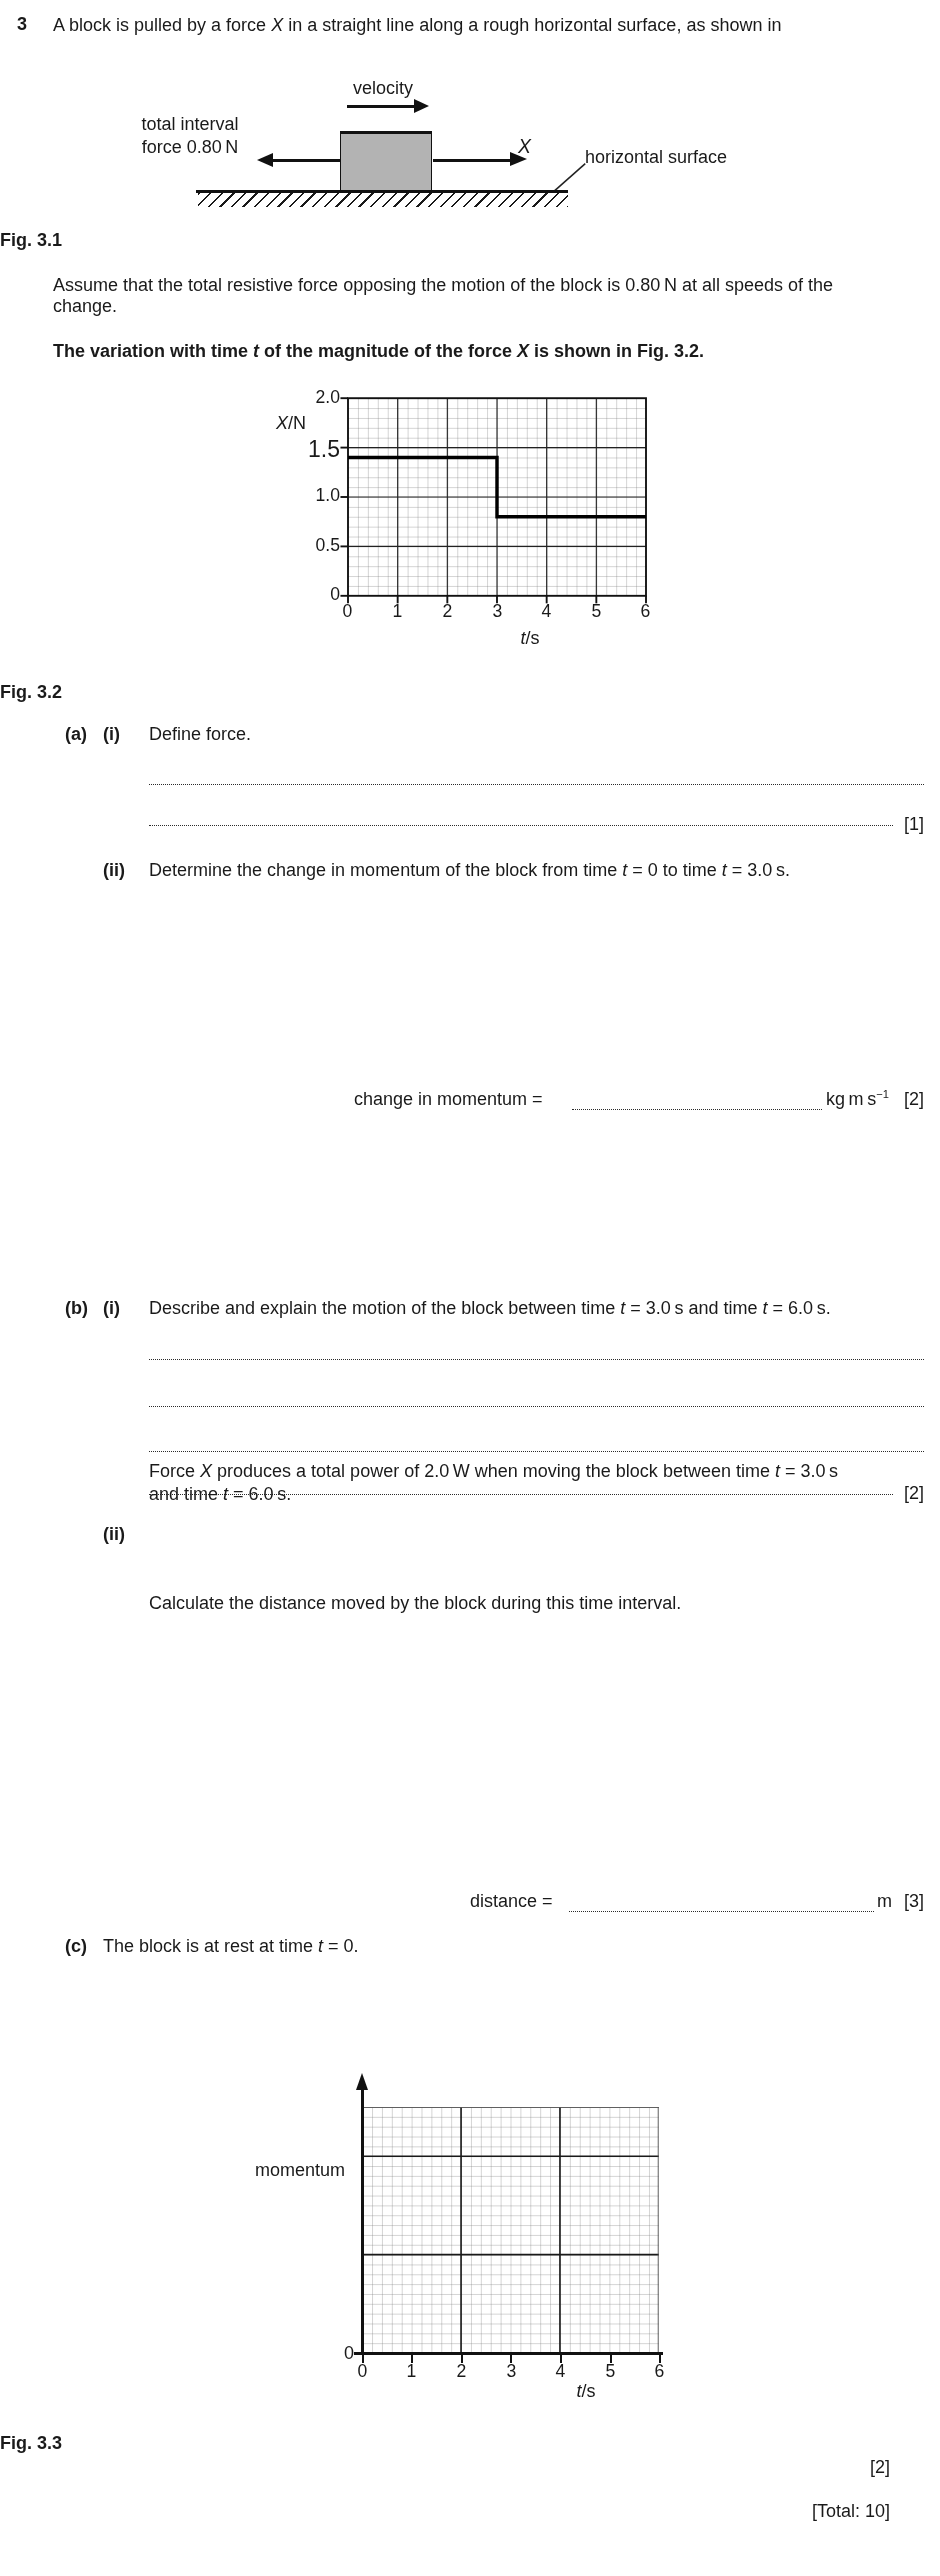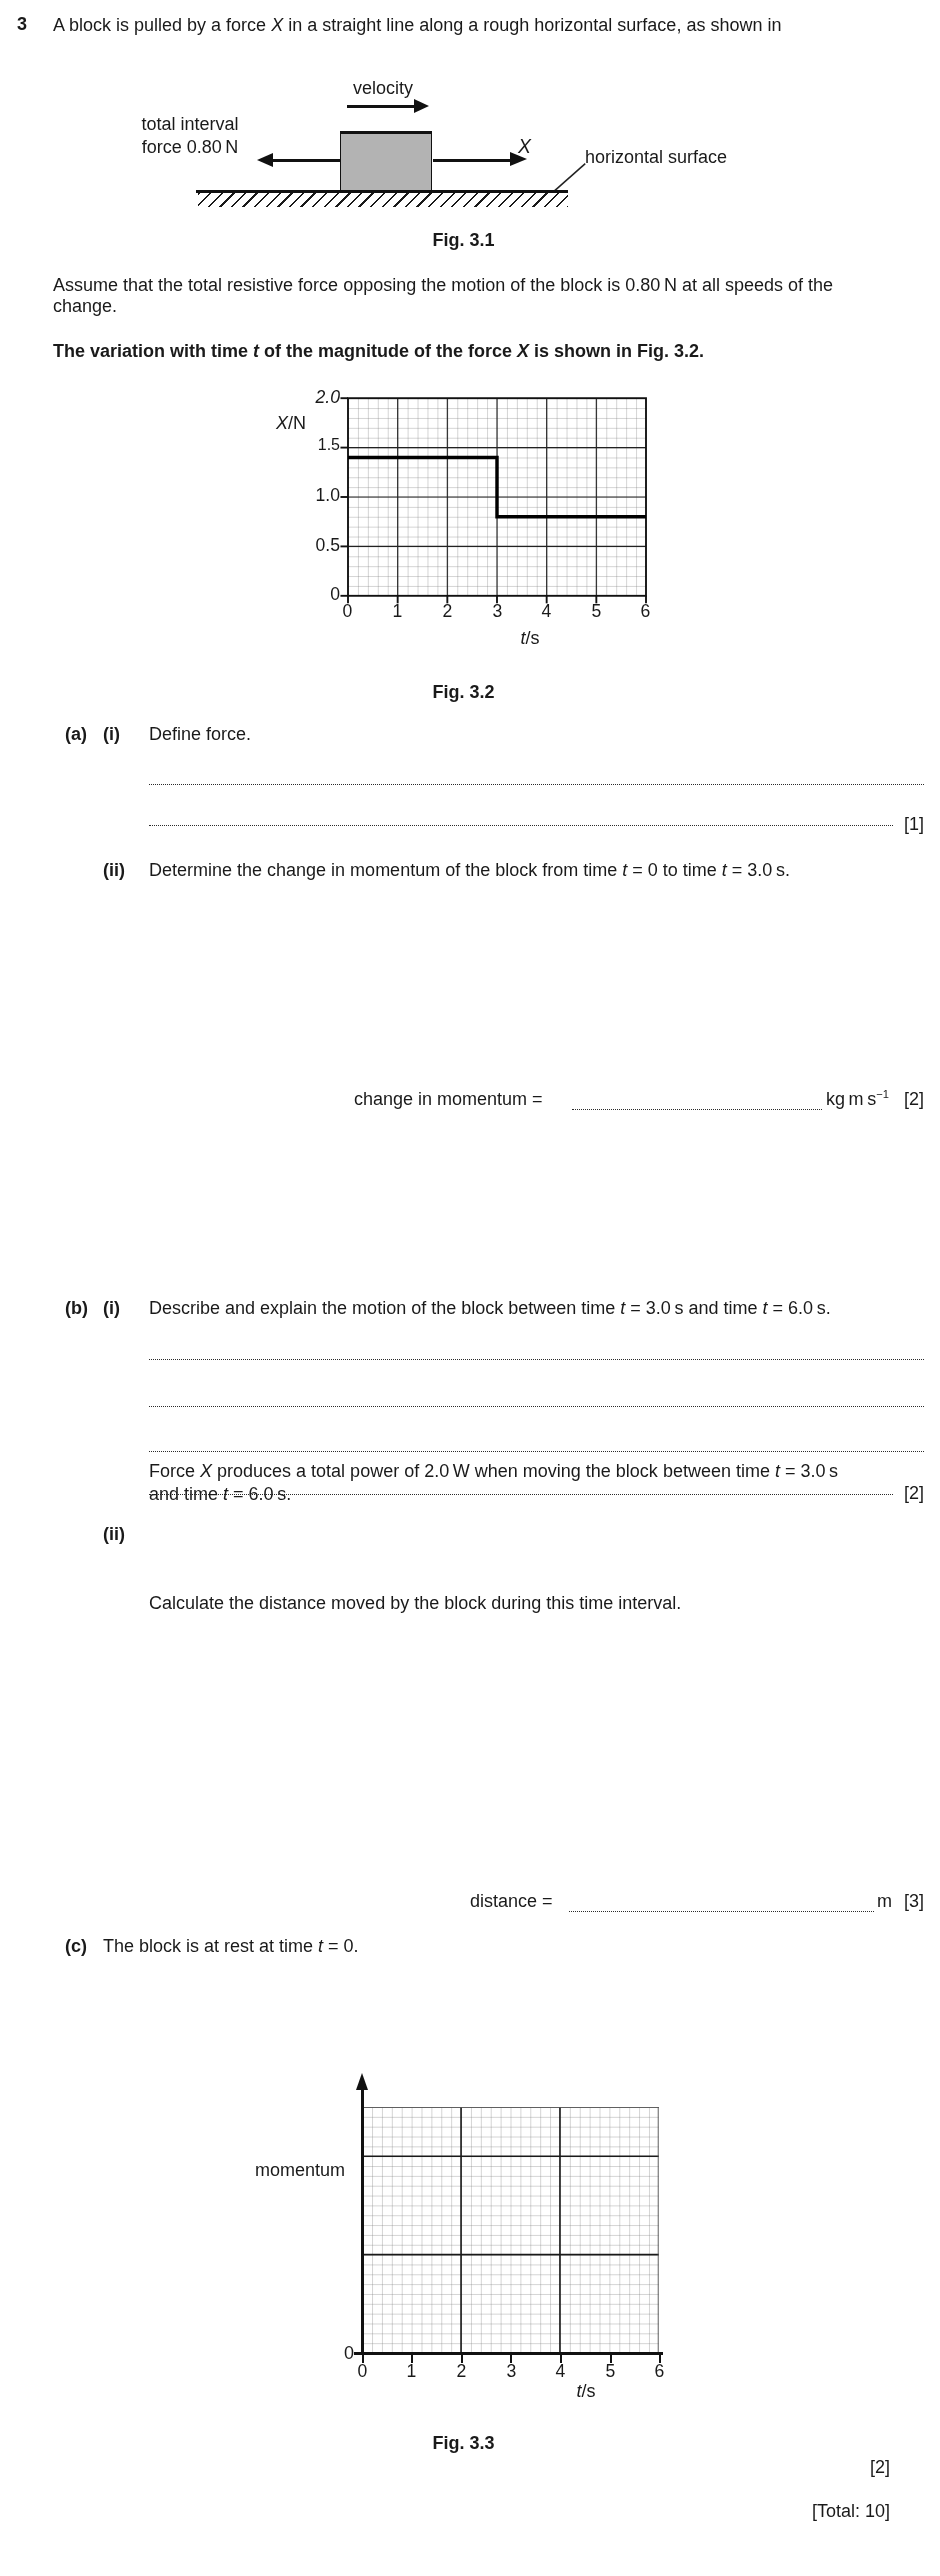--- a/index.html
+++ b/index.html
@@ -12,21 +12,21 @@
     font-family:"Liberation Sans", sans-serif;
     font-size:18px;
     color:#1a1a1a;
     overflow:hidden;
   }
   .abs{position:absolute;}
   .bold{font-weight:bold;}
   .italic{font-style:italic;}
   .right{text-align:right;}
   .center{text-align:center;}
-  .caption{position:absolute;left:8px;width:911px;text-align:center;font-weight:bold;}
+  .caption{position:absolute;left:0;width:911px;font-weight:bold;}
   .dots{position:absolute;height:0;border-top:1.9px dotted #2b2b2b;}
   sup{font-size:0.62em;line-height:0;}
   .shaft{position:absolute;background:#111;}
   .tri-right{position:absolute;width:0;height:0;border-top:7.5px solid transparent;border-bottom:7.5px solid transparent;}
   .tri-left{position:absolute;width:0;height:0;border-top:7.5px solid transparent;border-bottom:7.5px solid transparent;}
   .hatch{
     position:absolute;
     background:repeating-linear-gradient(135deg,#1a1a1a 0px,#1a1a1a 1.6px,transparent 1.6px,transparent 8.2px);
   }
   .tick-v{position:absolute;width:1.9px;height:7.5px;background:#111;}
@@ -105,22 +105,22 @@
       <line x1="158.33" y1="315" x2="158.33" y2="327"></line>
       <line x1="237.5" y1="315" x2="237.5" y2="327"></line>
       <line x1="316.67" y1="315" x2="316.67" y2="327"></line>
       <line x1="395.83" y1="315" x2="395.83" y2="327"></line>
       <line x1="475" y1="315" x2="475" y2="327"></line>
     </g>
     <polyline points="0,94.5 237.5,94.5 237.5,189 475,189" fill="none" stroke="#000" stroke-width="5.5"></polyline>
   </svg>
 
   <div class="abs right" style="left:246px;top:413px;width:60px;"><i>X</i>/N</div>
-  <div class="abs right" style="left:277px;top:387px;width:63px;font-size:17.6px;font-style:italic;">2.0</div>
-  <div class="abs right" style="left:277px;top:436px;width:63px;font-size:16px;">1.5</div>
+  <div class="abs right" style="left:277px;top:387px;width:63px;font-size:17.6px;">2.0</div>
+  <div class="abs right" style="left:277px;top:436px;width:63px;font-size:23px;">1.5</div>
   <div class="abs right" style="left:277px;top:485px;width:63px;font-size:17.6px;">1.0</div>
   <div class="abs right" style="left:277px;top:535px;width:63px;font-size:17.6px;">0.5</div>
   <div class="abs right" style="left:277px;top:584px;width:63px;font-size:17.6px;">0</div>
 
   <div class="abs center" style="left:335px;top:601px;width:25px;font-size:17.6px;">0</div>
   <div class="abs center" style="left:385px;top:601px;width:25px;font-size:17.6px;">1</div>
   <div class="abs center" style="left:435px;top:601px;width:25px;font-size:17.6px;">2</div>
   <div class="abs center" style="left:485px;top:601px;width:25px;font-size:17.6px;">3</div>
   <div class="abs center" style="left:534px;top:601px;width:25px;font-size:17.6px;">4</div>
   <div class="abs center" style="left:584px;top:601px;width:25px;font-size:17.6px;">5</div>

